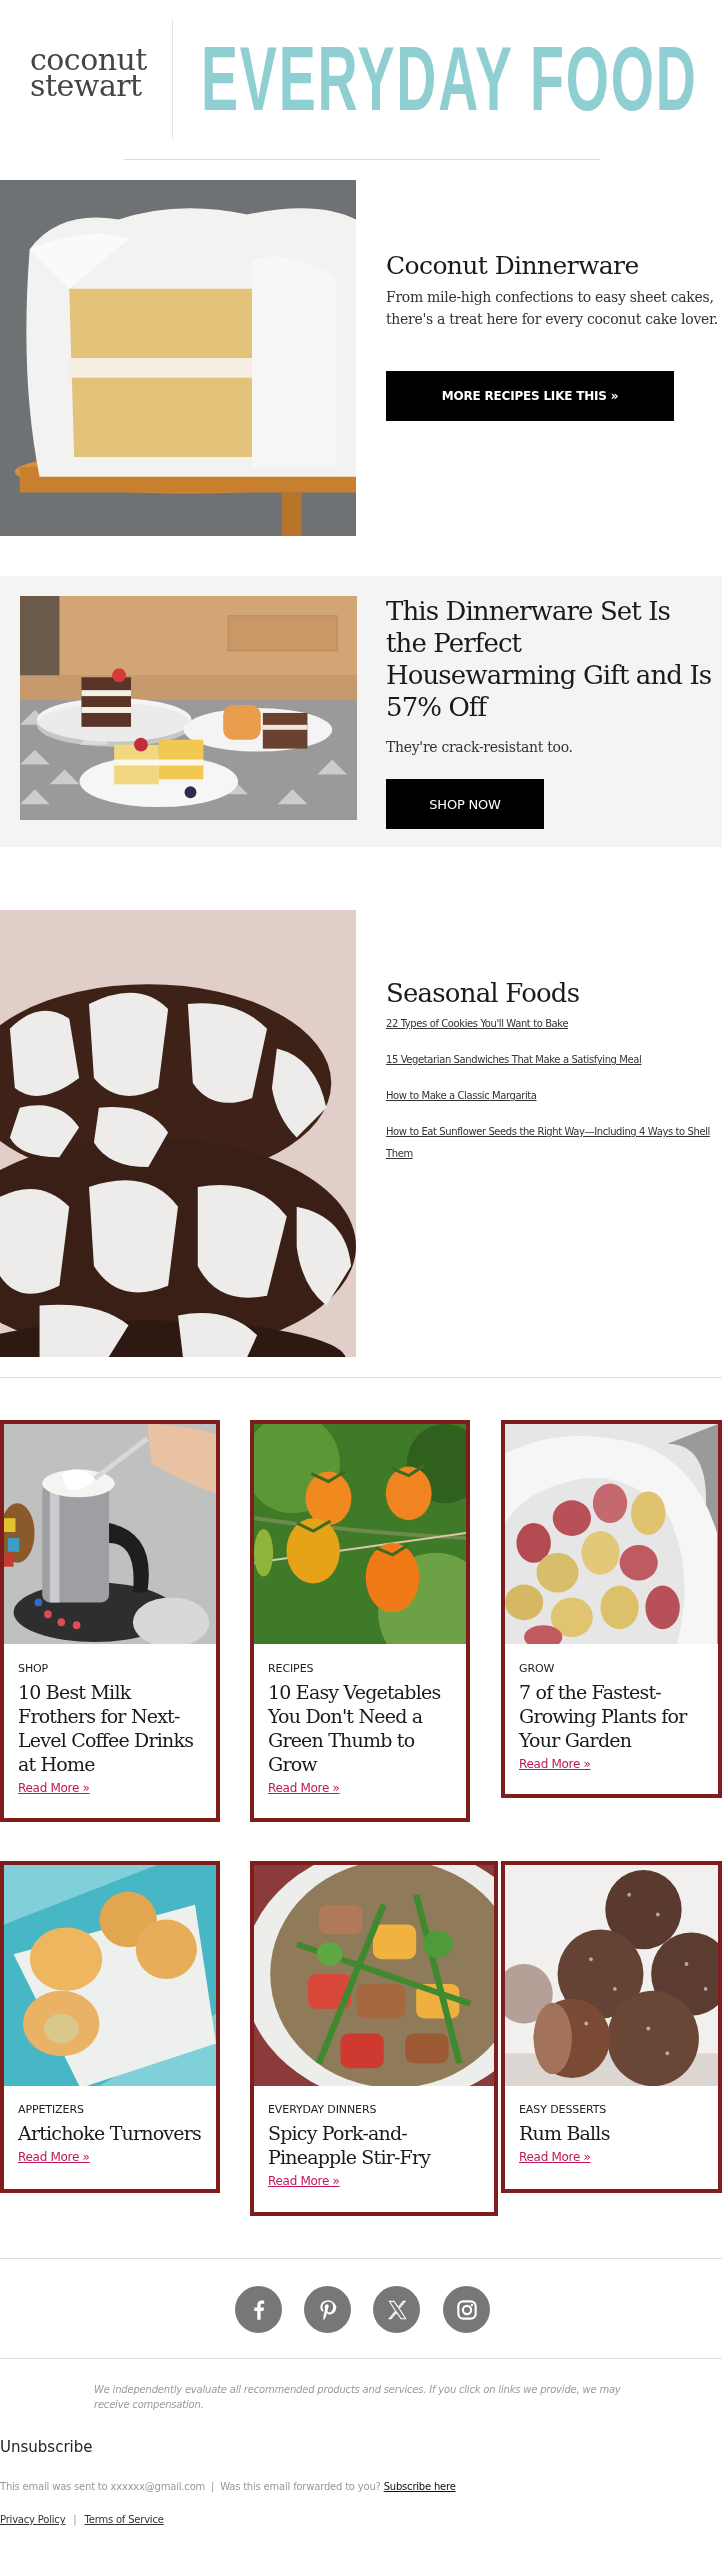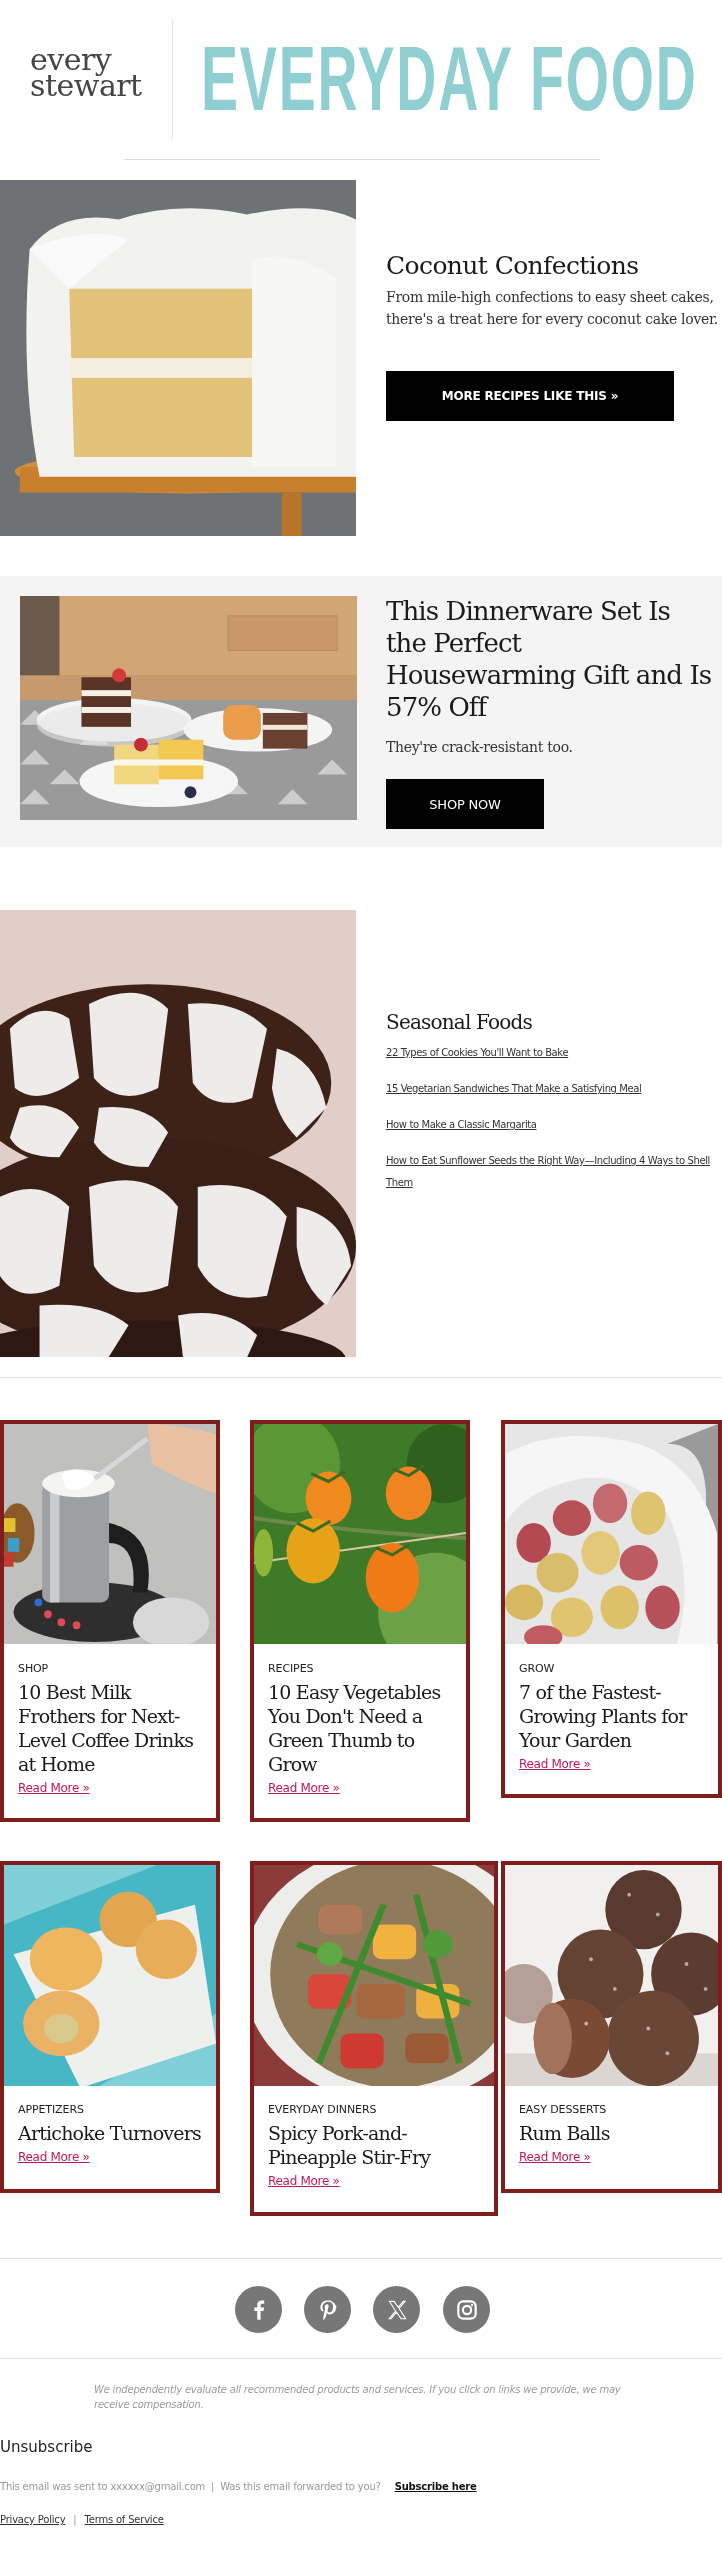--- a/index.html
+++ b/index.html
@@ -35,21 +35,21 @@
   .s2-bg { left: 0; top: 576px; width: 723px; height: 271px; background: #f4f4f4; }
   .s2-img { left: 20px; top: 596px; width: 337px; height: 224px; }
   .s2-text { left: 386px; top: 595px; width: 327px; }
   .s2-title { font-size: 26px; line-height: 32px; letter-spacing: -0.9px; }
   .s2-body { margin-top: 14px; font-size: 14px; line-height: 20px; letter-spacing: -0.3px; }
   .s2-btn { left: 386px; top: 779px; width: 158px; height: 50px; font-size: 13px; }
 
   
   .s3-img { left: 0; top: 910px; width: 356px; height: 447px; }
   .s3-text { left: 386px; top: 976px; width: 337px; }
-  .s3-title { font-size: 20px; line-height: 34px; letter-spacing: -0.8px; margin-top: 29px; }
+  .s3-title { font-size: 26px; line-height: 34px; letter-spacing: -0.8px; }
   .s3-links { list-style: none; margin-top: 2px; }
   .s3-links li { margin-bottom: 14px; }
   .s3-links a { font-family: "DejaVu Sans", sans-serif; font-size: 10px; line-height: 21px; color: #333; text-decoration: underline; letter-spacing: -0.4px; }
 
   .full-rule { left: 0; width: 723px; height: 1px; background: #dedede; }
 
   
   .card { border: 4px solid #7f1d1d; background: #fff; }
   .card .img { position: absolute; left: 0; top: 0; width: 100%; height: 220px; }
   .card-body { position: absolute; left: 14px; right: 10px; }
@@ -58,29 +58,29 @@
   .card-link { display: inline-block; font-family: "DejaVu Sans", sans-serif; font-size: 12px; line-height: 20px; color: #be185d; text-decoration: underline; margin-top: 2px; letter-spacing: -0.3px; }
 
   
   .social { top: 2286px; width: 47px; height: 47px; border-radius: 50%; background: #777; display: flex; align-items: center; justify-content: center; }
   .social svg { width: 26px; height: 26px; }
   .foot { left: 0; width: 723px; }
   .disclaimer { top: 2382px; padding: 0 94px; font-family: "DejaVu Sans", sans-serif; font-style: italic; font-size: 10px; line-height: 15px; color: #9a9a9a; letter-spacing: -0.2px; }
   .unsub { top: 2437px; font-family: "DejaVu Sans", sans-serif; font-size: 15px; line-height: 20px; color: #222; }
   .unsub a { text-decoration: none; }
   .sentto { top: 2480px; font-size: 10px; line-height: 14px; color: #999; letter-spacing: -0.2px; }
-  .sentto a { color: #111; font-weight: bold; text-decoration: underline; margin-left: 11px; }
+  .sentto a { color: #111; font-weight: normal; text-decoration: underline; }
   .addr { top: 2512px; font-size: 10px; line-height: 15px; color: #999; letter-spacing: -0.2px; }
   .addr a { color: #333; text-decoration: underline; }
 </style>
 </head>
 <body>
 
 <div class="abs logo">
-  <span>every</span>
+  <span>coconut</span>
   <span>stewart</span>
 </div>
 <div class="abs header-divider"></div>
 <div class="abs brand">
   <span class="brand-text">EVERYDAY FOOD</span>
 </div>
 <div class="abs header-rule"></div>
 
 <div class="abs img s1-img" aria-label="Coconut layer cake on cake stand">
   <svg viewBox="0 0 360 360" preserveAspectRatio="none">
@@ -90,21 +90,21 @@
     <rect x="20" y="290" width="340" height="26" fill="#c8802f"></rect>
     <rect x="285" y="316" width="20" height="44" fill="#b8742b"></rect>
     <path d="M30 70 Q60 30 120 40 Q180 20 250 35 Q320 20 360 40 L360 300 L40 300 Q20 200 30 70 Z" fill="#f2f2f0"></path>
     <path d="M70 110 L255 110 L255 280 L75 280 Z" fill="#e3c27a"></path>
     <rect x="70" y="180" width="185" height="20" fill="#f4efe0"></rect>
     <path d="M255 80 Q300 70 340 100 L340 290 L255 290 Z" fill="#f7f7f5"></path>
     <path d="M30 70 Q90 45 130 60 L70 110 Z" fill="#fafafa"></path>
   </svg>
 </div>
 <div class="abs s1-text">
-  <h2 class="serif-title s1-title">Coconut Confections</h2>
+  <h2 class="serif-title s1-title">Coconut Dinnerware</h2>
   <p class="serif-body s1-body">From mile-high confections to easy sheet cakes, there's a treat here for every coconut cake lover.</p>
 </div>
 <a class="abs btn s1-btn" href="#">MORE RECIPES LIKE THIS »</a>
 
 <div class="abs s2-bg"></div>
 <div class="abs img s2-img" aria-label="Cake slices on white dinnerware plates">
   <svg viewBox="0 0 340 226" preserveAspectRatio="none">
     <rect width="340" height="226" fill="#c89a6a"></rect>
     <rect x="0" y="0" width="40" height="90" fill="#6b5a4a"></rect>
     <rect x="40" y="0" width="300" height="80" fill="#d2a574"></rect>

